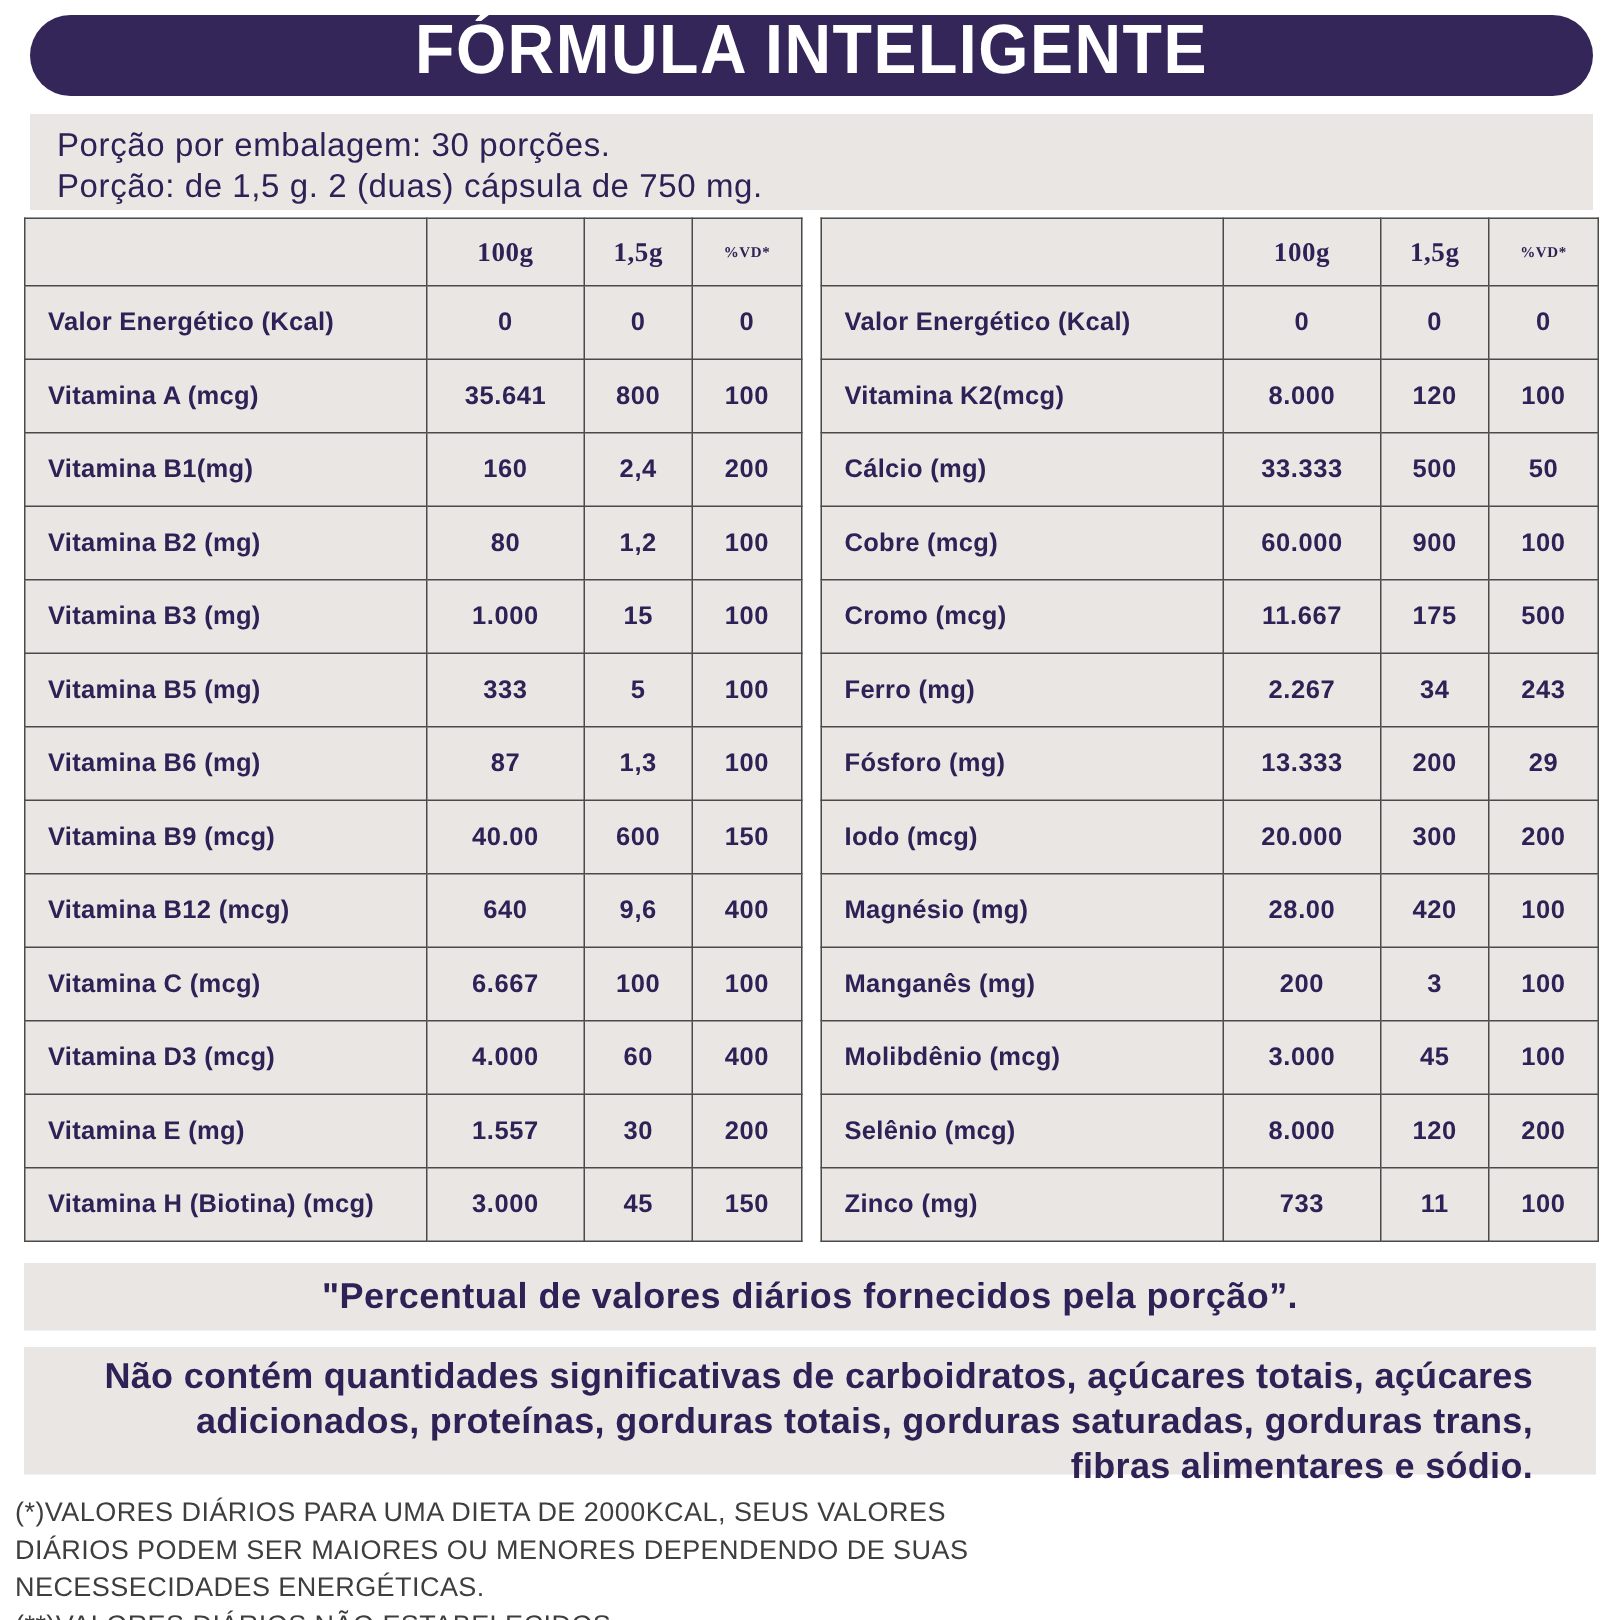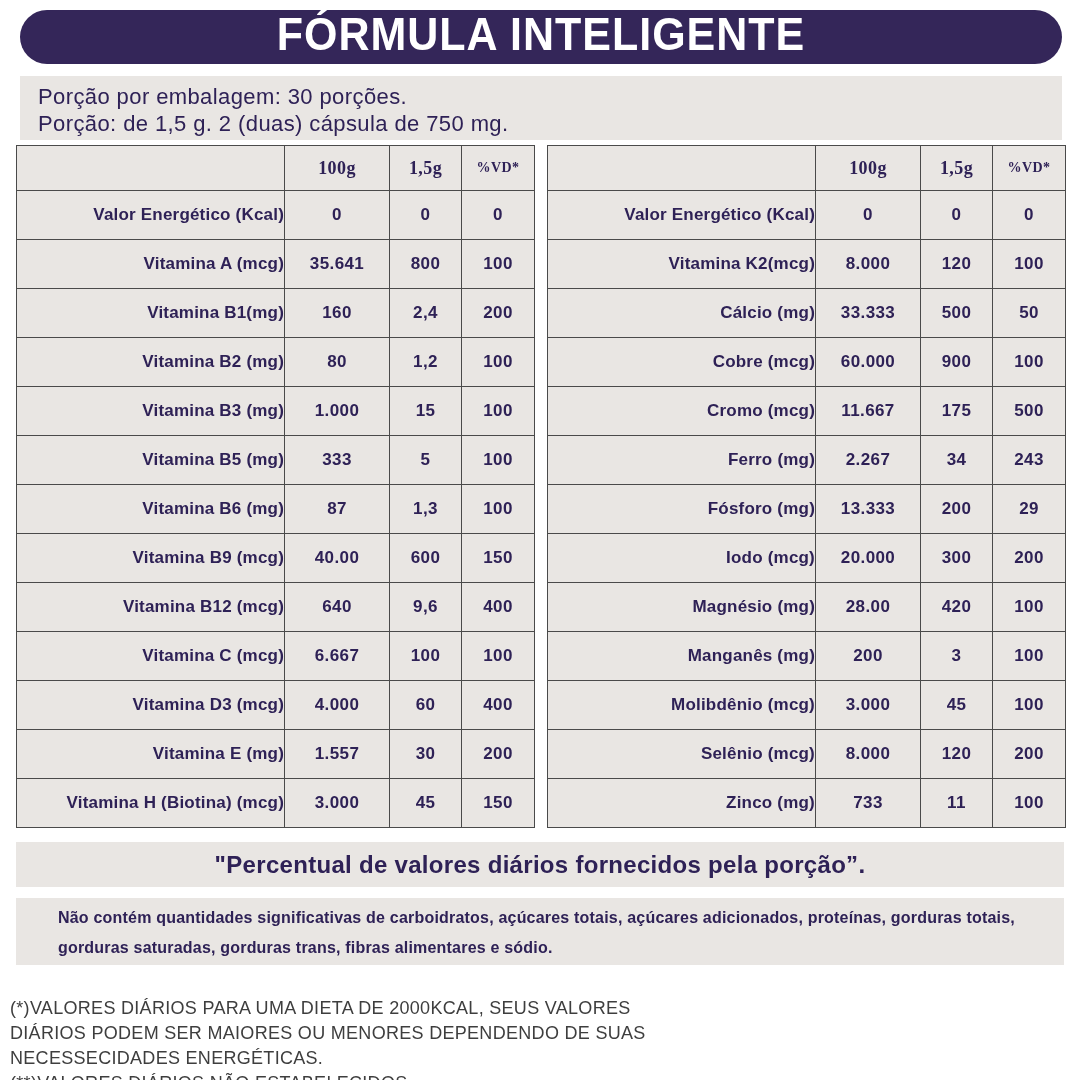--- a/index.html
+++ b/index.html
@@ -67,23 +67,23 @@
     vertical-align: middle;
   }
   table.ntable thead tr { height: 45px; }
   table.ntable tbody tr { height: 49px; }
   table.ntable th {
     font-weight: bold;
     font-size: 18px;
     letter-spacing: 0.4px;
     font-family: Liberation Serif, serif;
   }
-  table.ntable th.vd { font-size: 14px; }
+  table.ntable th.vd { font-size: 10px; }
   table.ntable td.label {
-    text-align: right;
+    text-align: left;
     padding-left: 15px;
     font-weight: bold;
     font-size: 17px;
     letter-spacing: 0.2px;
   }
   table.ntable td.value {
     text-align: center;
     font-weight: bold;
     font-size: 17px;
     letter-spacing: 0.4px;
@@ -96,24 +96,24 @@
     color: var(--text-purple);
     font-weight: bold;
   }
   .percent-note {
     top: 842px; height: 45px;
     font-size: 24px;
     letter-spacing: 0.3px;
     display: flex; align-items: center; justify-content: center;
   }
   .nosig-note {
-    top: 898px; height: 67px;
-    font-size: 16px;
+    top: 898px; height: 85px;
+    font-size: 24px;
     line-height: 30px;
-    text-align: left;
+    text-align: right;
     padding: 5px 42px 0;
     letter-spacing: 0.2px;
   }
   .footnotes {
     position: absolute;
     left: 10px; top: 996px;
     color: var(--footnote-gray);
     font-size: 18px;
     line-height: 25px;
     letter-spacing: 0.3px;

